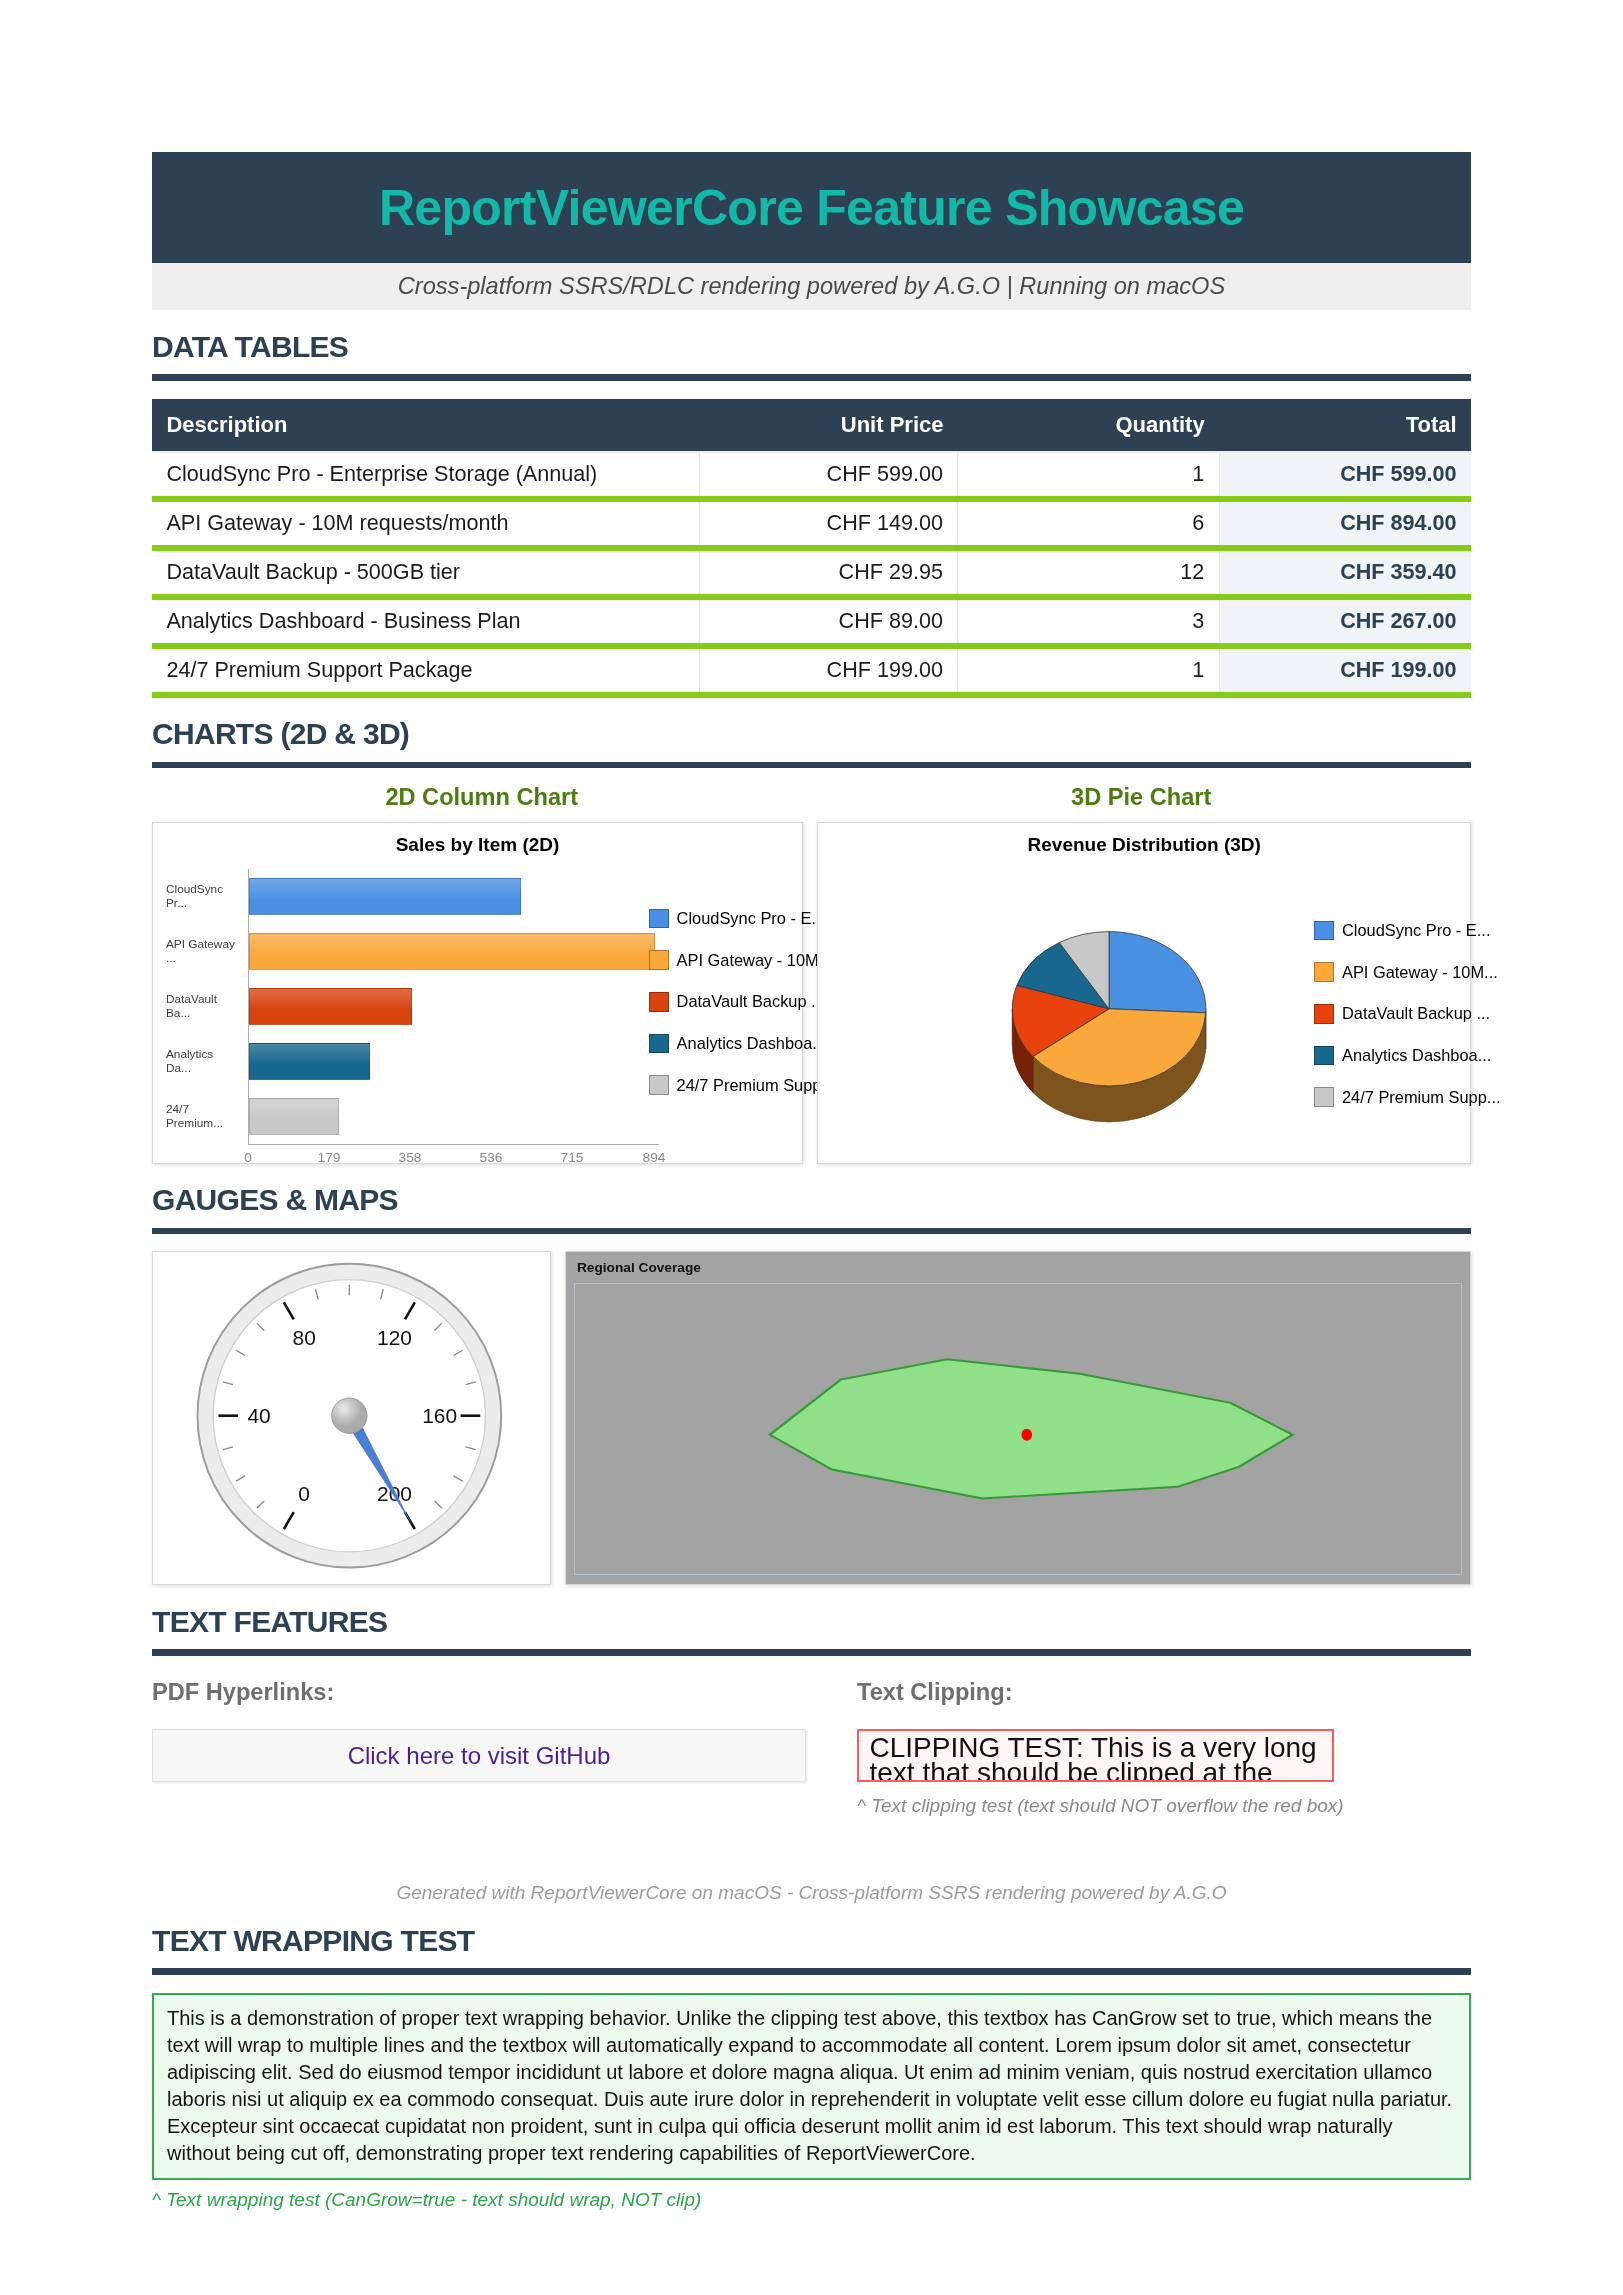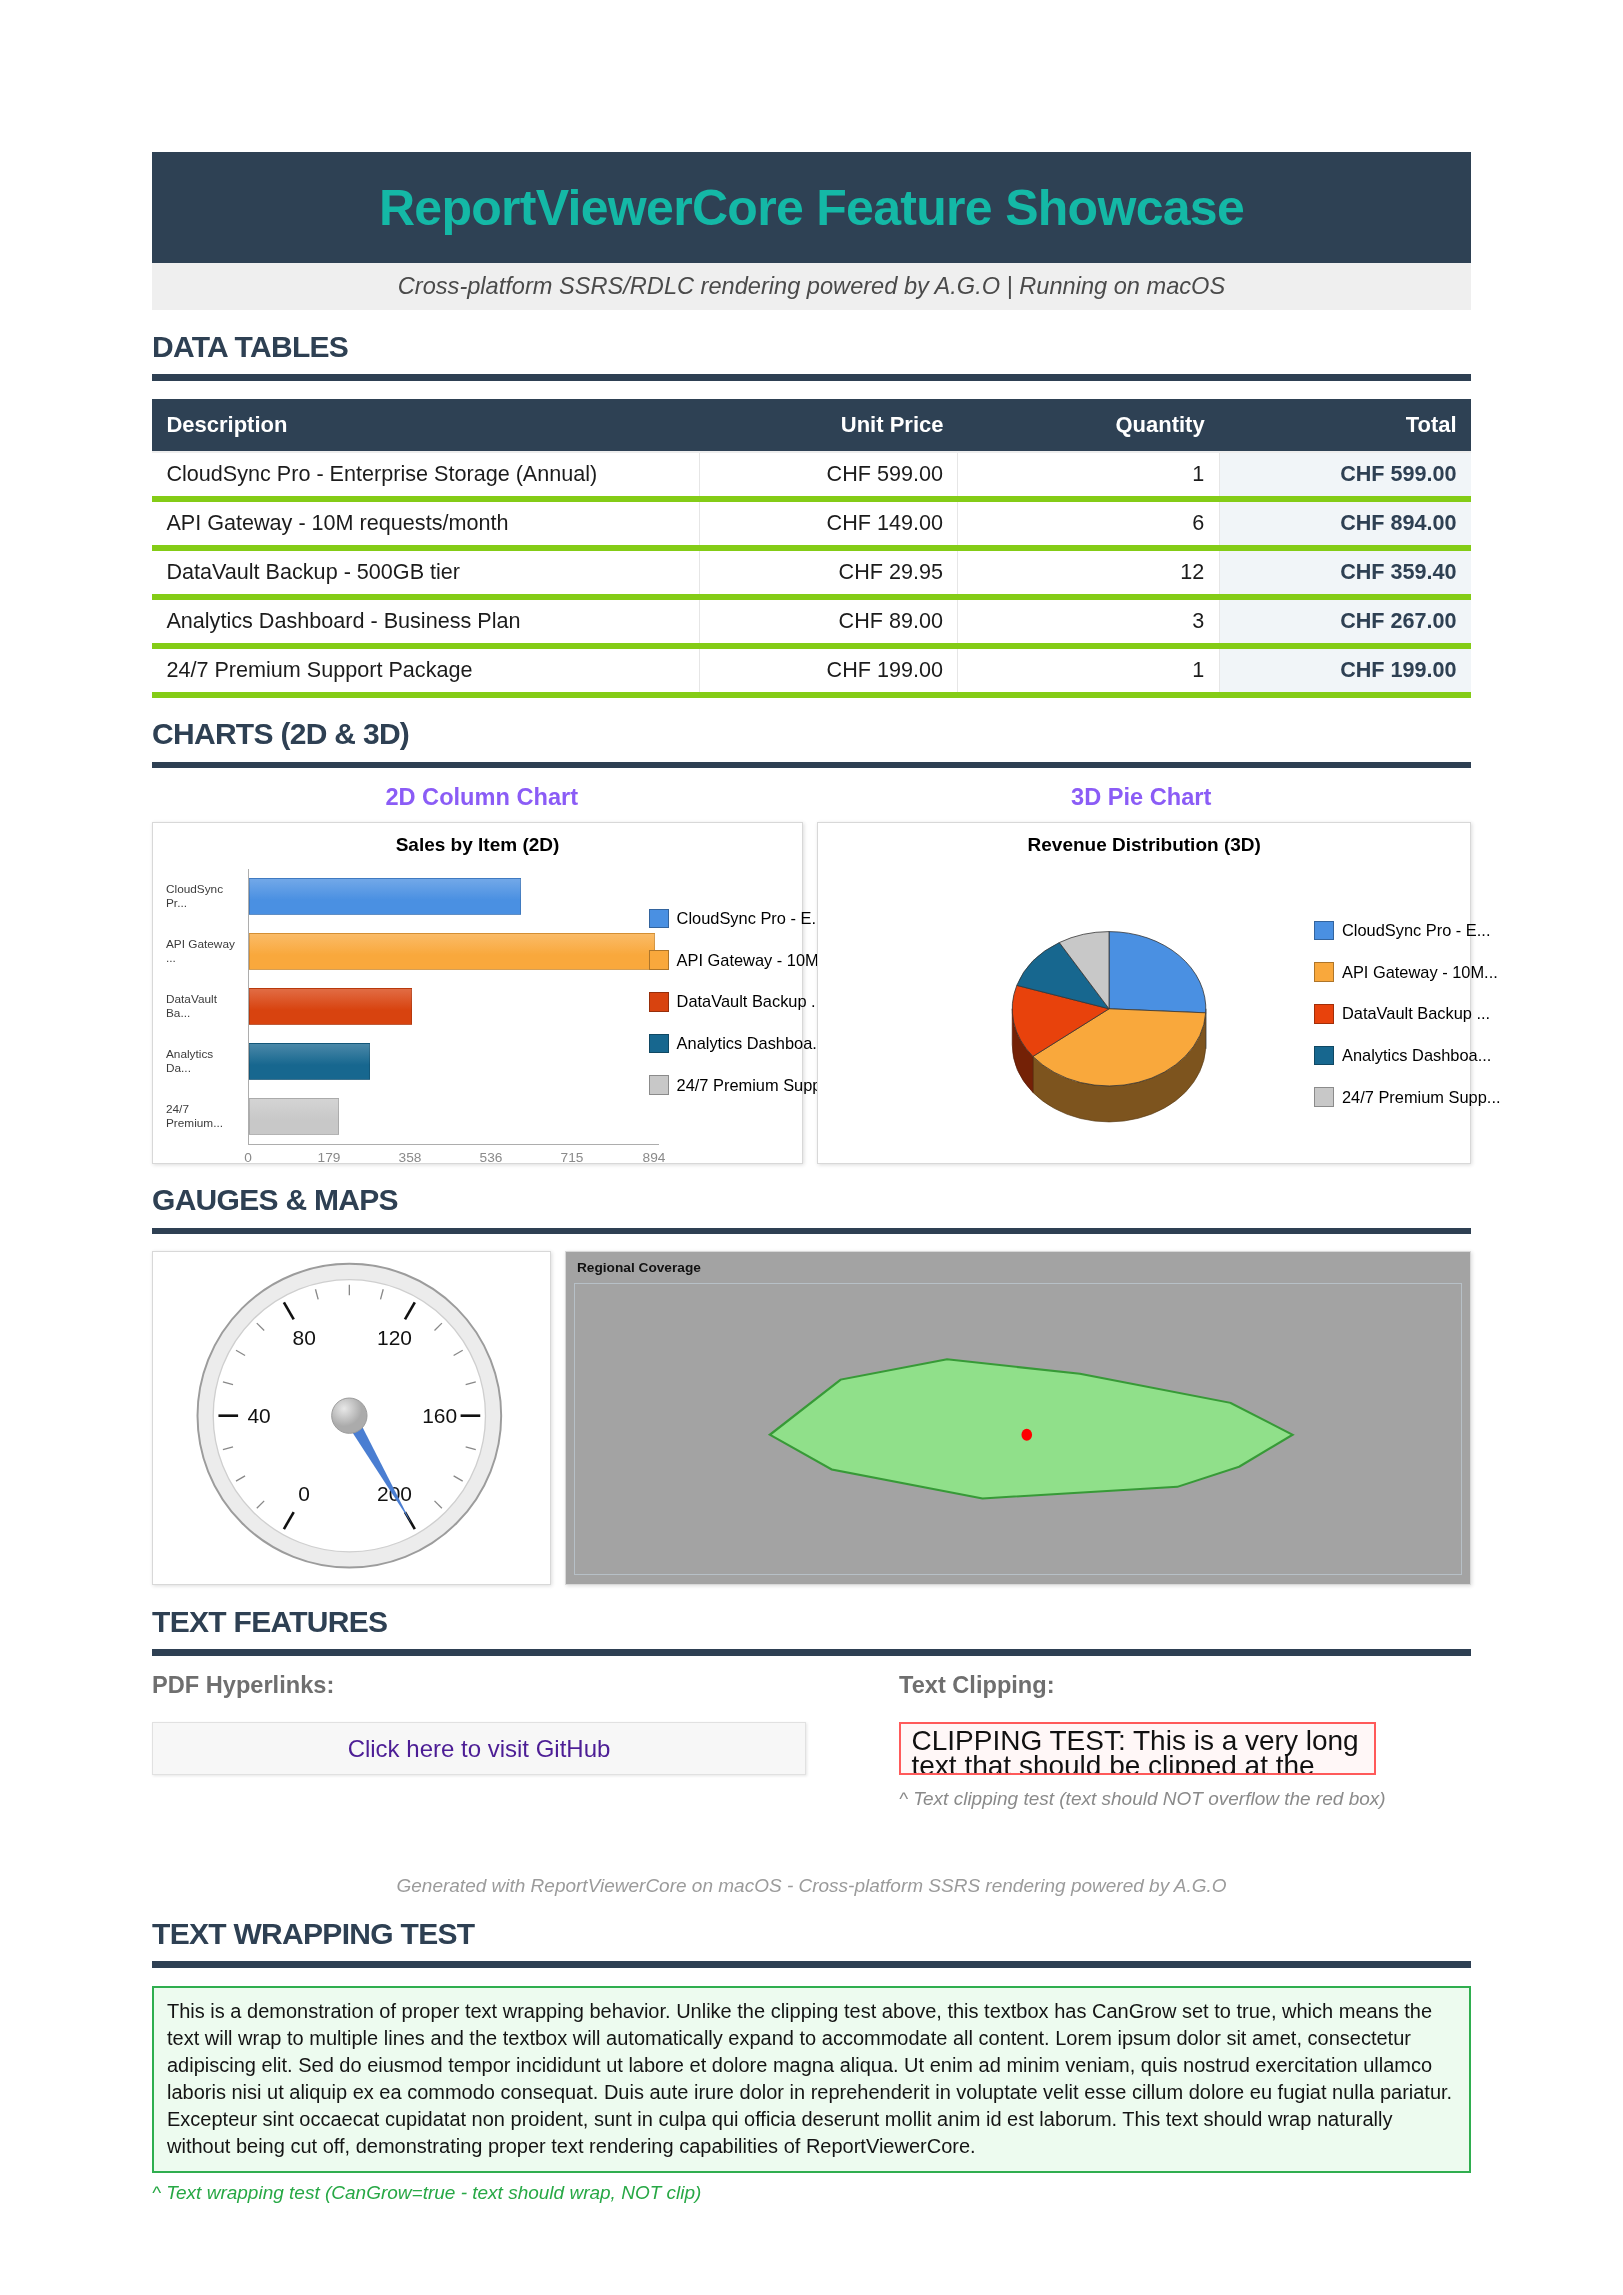--- a/index.html
+++ b/index.html
@@ -30,21 +30,21 @@
     font-size:21.6px; height:43px; padding:0 14.4px; background:#fff;
     border-bottom:6px solid #84cc16; border-right:1.3px solid #e6e6e6;
   }
   table.data td:last-child { border-right:none; }
   table.data .al { text-align:left; } table.data .ar { text-align:right; }
   table.data td.total { background:#f1f5f8; color:#2e4053; font-weight:bold; }
   col.c-desc{width:41.5%;} col.c-price{width:19.6%;} col.c-qty{width:19.8%;} col.c-total{width:19.1%;}
 
   
   .cap-row { display:flex; margin:15.7px 0 10.5px 0; }
-  .cap-row .cap { flex:1; text-align:center; font-size:23.6px; font-weight:bold; color:#8b5cf6; }
+  .cap-row .cap { flex:1; text-align:center; font-size:23.6px; font-weight:bold; color:#4d7c0f; }
   .panel-row { display:flex; gap:14.4px; }
   .panel { background:#fff; border:1.3px solid #d8d8d8; box-shadow:0.7px 1.3px 3.9px rgba(0,0,0,.14); position:relative; }
   .panel.chart { height:340px; }
   .panel.left-chart { width:649px; }
   .panel.right-chart { flex:1; }
   .chart-title { text-align:center; font-size:19px; font-weight:bold; color:#000; margin-top:11.8px; }
 
   
   .bar-plot { position:absolute; left:13px; top:46px; right:13px; height:275px; }
   .bar-band { position:relative; height:55px; }
@@ -62,21 +62,21 @@
   .legend.pie-legend { top:98px; }
 
   
   .panel.gauge-panel { width:397px; height:332px; }
   .panel.map-panel { flex:1; height:332px; background:#e7f1f8; }
   .map-inner-label { position:absolute; left:10.5px; top:7.9px; font-size:13.7px; font-weight:bold; color:#111; }
   .map-frame { position:absolute; left:7.9px; right:7.9px; top:31px; bottom:9.2px; border:1.3px solid #b7c0c7; }
   .map-frame svg { position:absolute; left:0; top:0; width:100%; height:100%; }
 
   
-  .tf-row { display:flex; margin-top:16px;gap:42px; }
+  .tf-row { display:flex; margin-top:23px; }
   .tf-left { width:654px; }
   .tf-right { margin-left:51px; flex:1; }
   .tf-label { font-size:23.6px; font-weight:bold; color:#6f6f6f; }
   .link-box {
     margin-top:23.6px; height:51px; background:#f7f7f7; border:1.3px solid #e1e1e1;
     box-shadow:0.7px 1.3px 2.6px rgba(0,0,0,.10);
     display:flex; align-items:center; justify-content:center;
   }
   .link-box a { color:#4c1d95; font-size:24px; text-decoration:none; }
   .clip-box {

